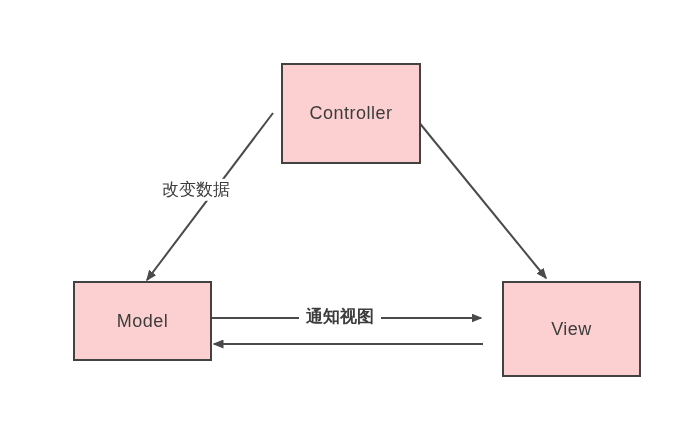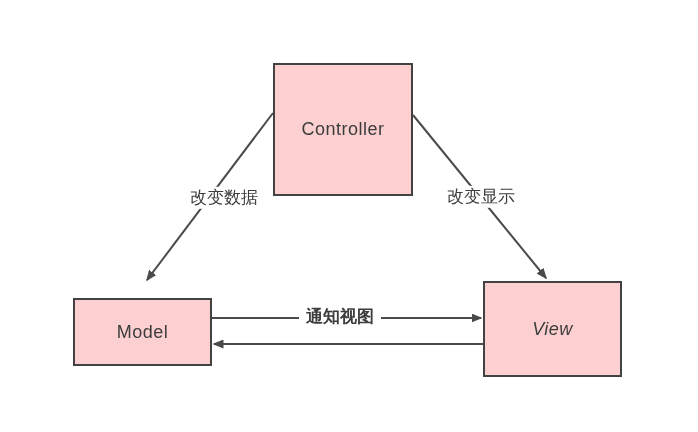--- a/index.html
+++ b/index.html
@@ -42,34 +42,34 @@
     box-sizing: border-box;
     background: var(--node-fill);
     border: 2px solid var(--node-border);
     display: flex;
     align-items: center;
     justify-content: center;
     color: var(--text);
     font-size: 18px;
     letter-spacing: 0.5px;
   }
-  .node-controller { left: 273px; top: 63px;  width: 140px; height: 133px; }
-  .node-model      { left: 73px;  top: 298px; width: 139px; height: 68px; align-items: center; }
-  .node-view       { left: 483px; top: 281px; width: 139px; height: 96px; font-style: italic; }
+  .node-controller { left: 281px; top: 63px;  width: 140px; height: 101px; }
+  .node-model      { left: 73px;  top: 281px; width: 139px; height: 80px; align-items: center; }
+  .node-view       { left: 502px; top: 281px; width: 139px; height: 96px; }
   .edge-label {
     position: absolute;
     transform: translate(-50%, -50%);
     background: var(--background);
     color: var(--text);
     font-size: 17px;
     line-height: 1.2;
     padding: 1px 7px;
     white-space: nowrap;
   }
-  .edge-label-cm { left: 196px; top: 198px; margin-left: 28px; }
+  .edge-label-cm { left: 196px; top: 190px; }
   .edge-label-cv { left: 481px; top: 197px; }
   .edge-label-mv { left: 340px; top: 317px; font-weight: bold; }
   .edge-label-vm { left: 341px; top: 344px; }
 </style>
 </head>
 <body>
 
 <div class="canvas">
 
   <svg class="edges-svg" viewBox="0 0 698 432" xmlns="http://www.w3.org/2000/svg">
@@ -95,18 +95,17 @@
   <div class="node node-model">
     <span>Model</span>
   </div>
 
   <div class="node node-view">
     <span>View</span>
   </div>
 
   <div class="edge-label edge-label-cm">改变数据</div>
 
-  <div class="edge-label edge-label-cv">改变显示</div>
 
   <div class="edge-label edge-label-mv">通知视图</div>
 
 
 </div>
 
 </body></html>

